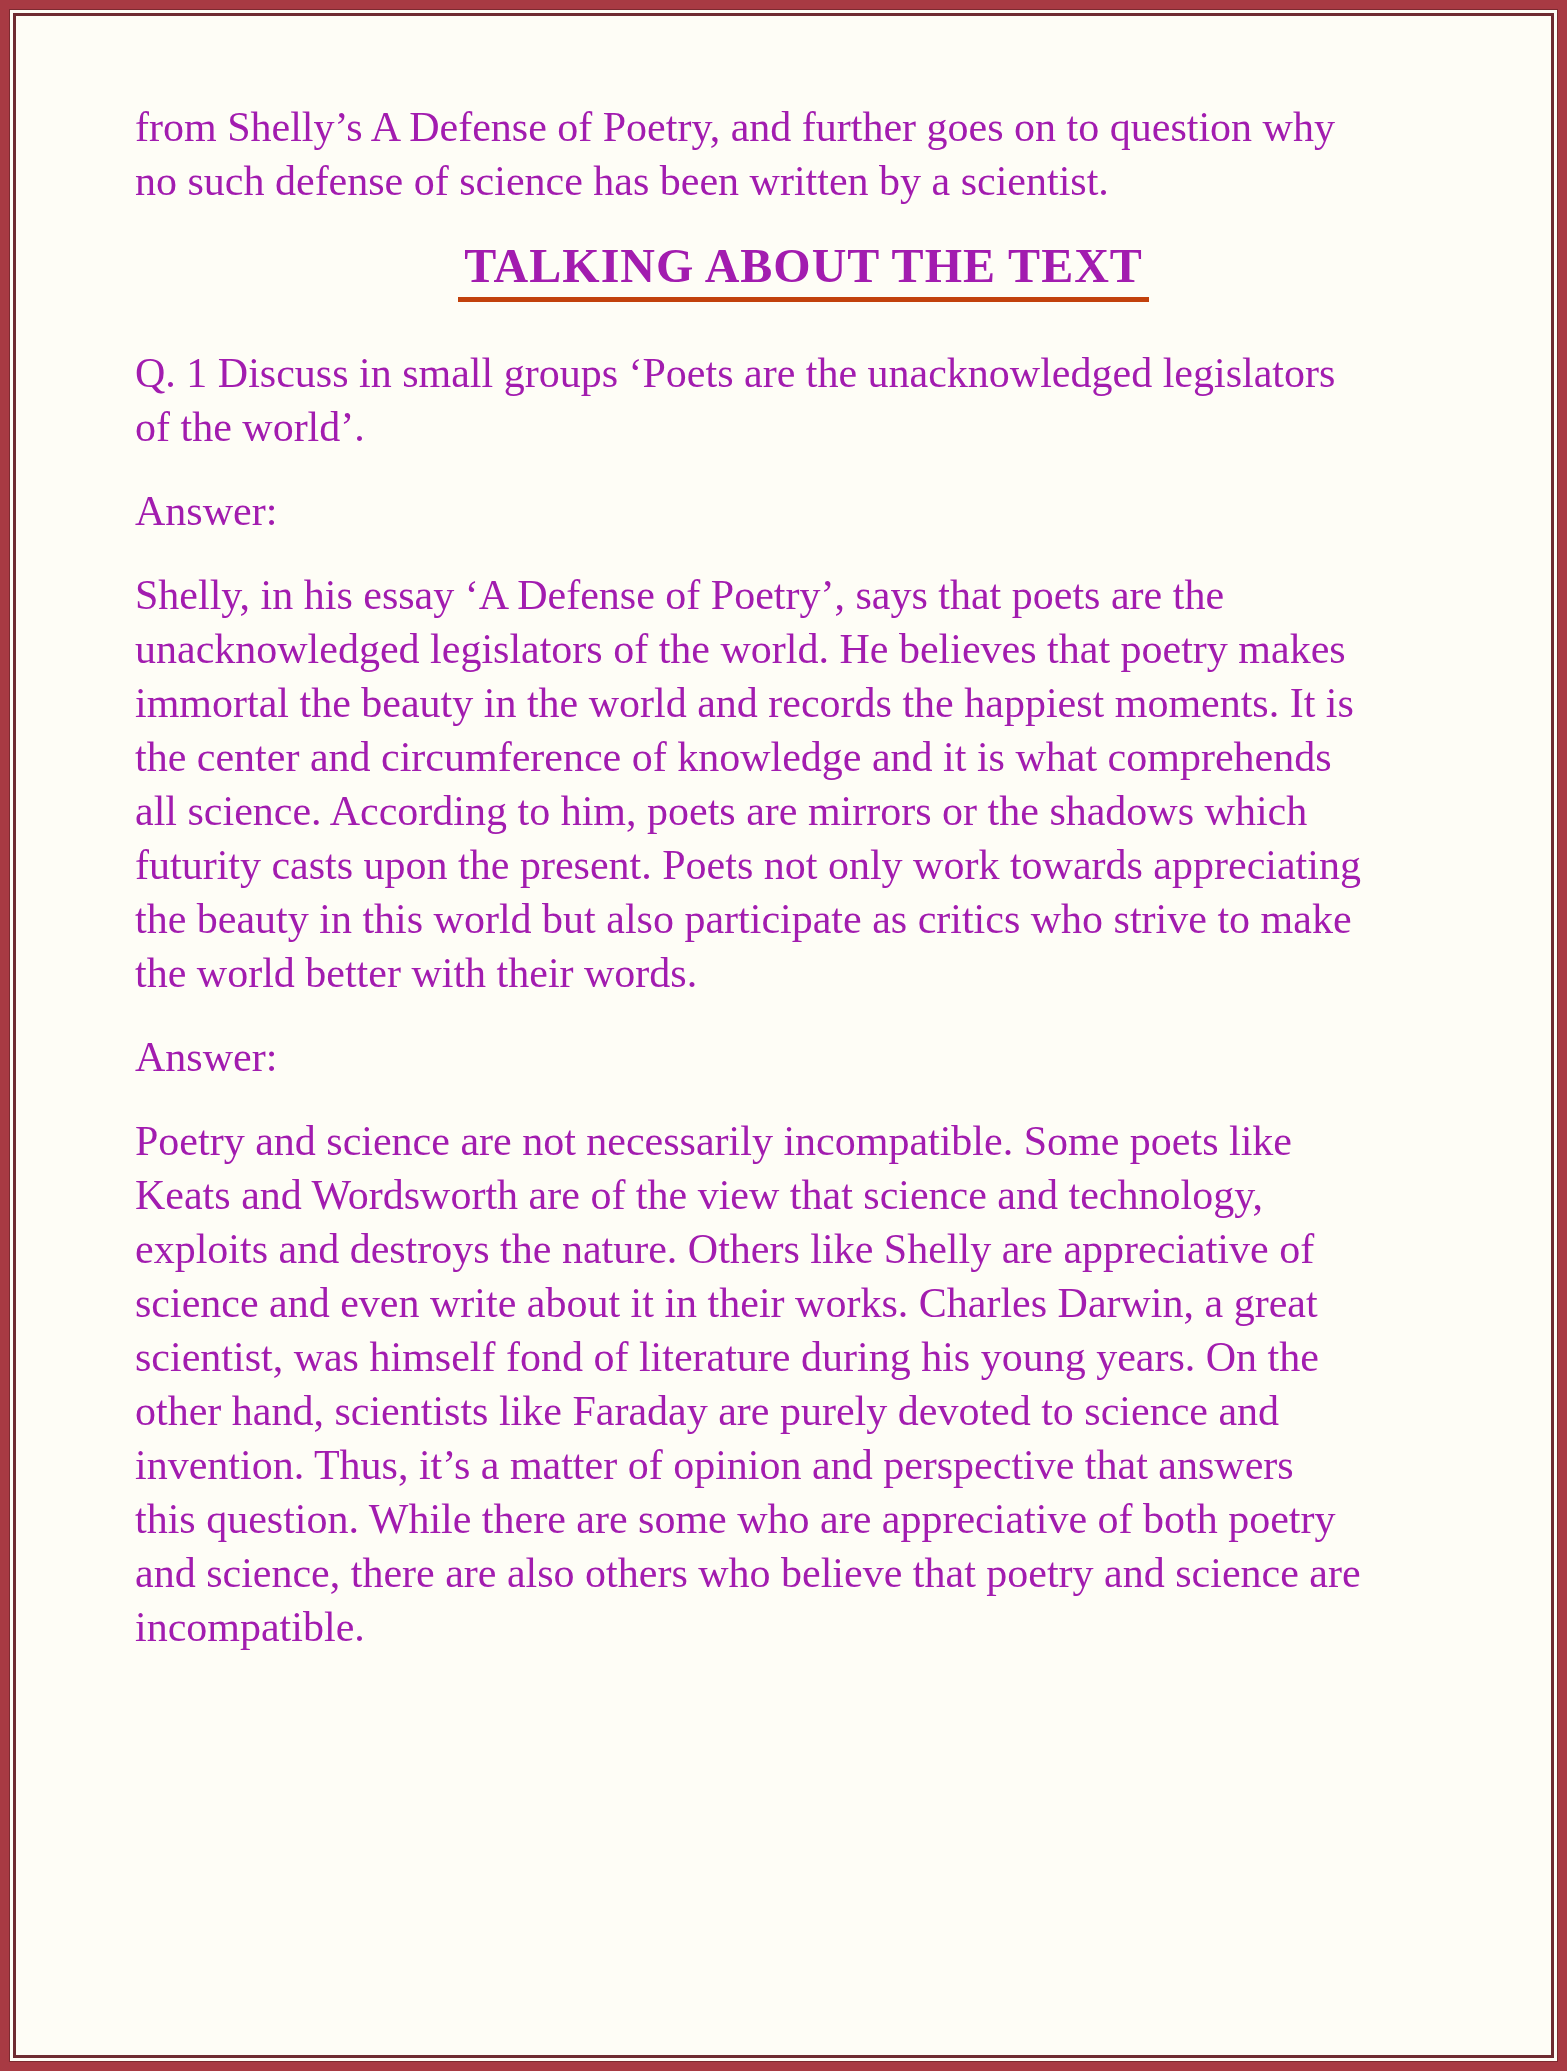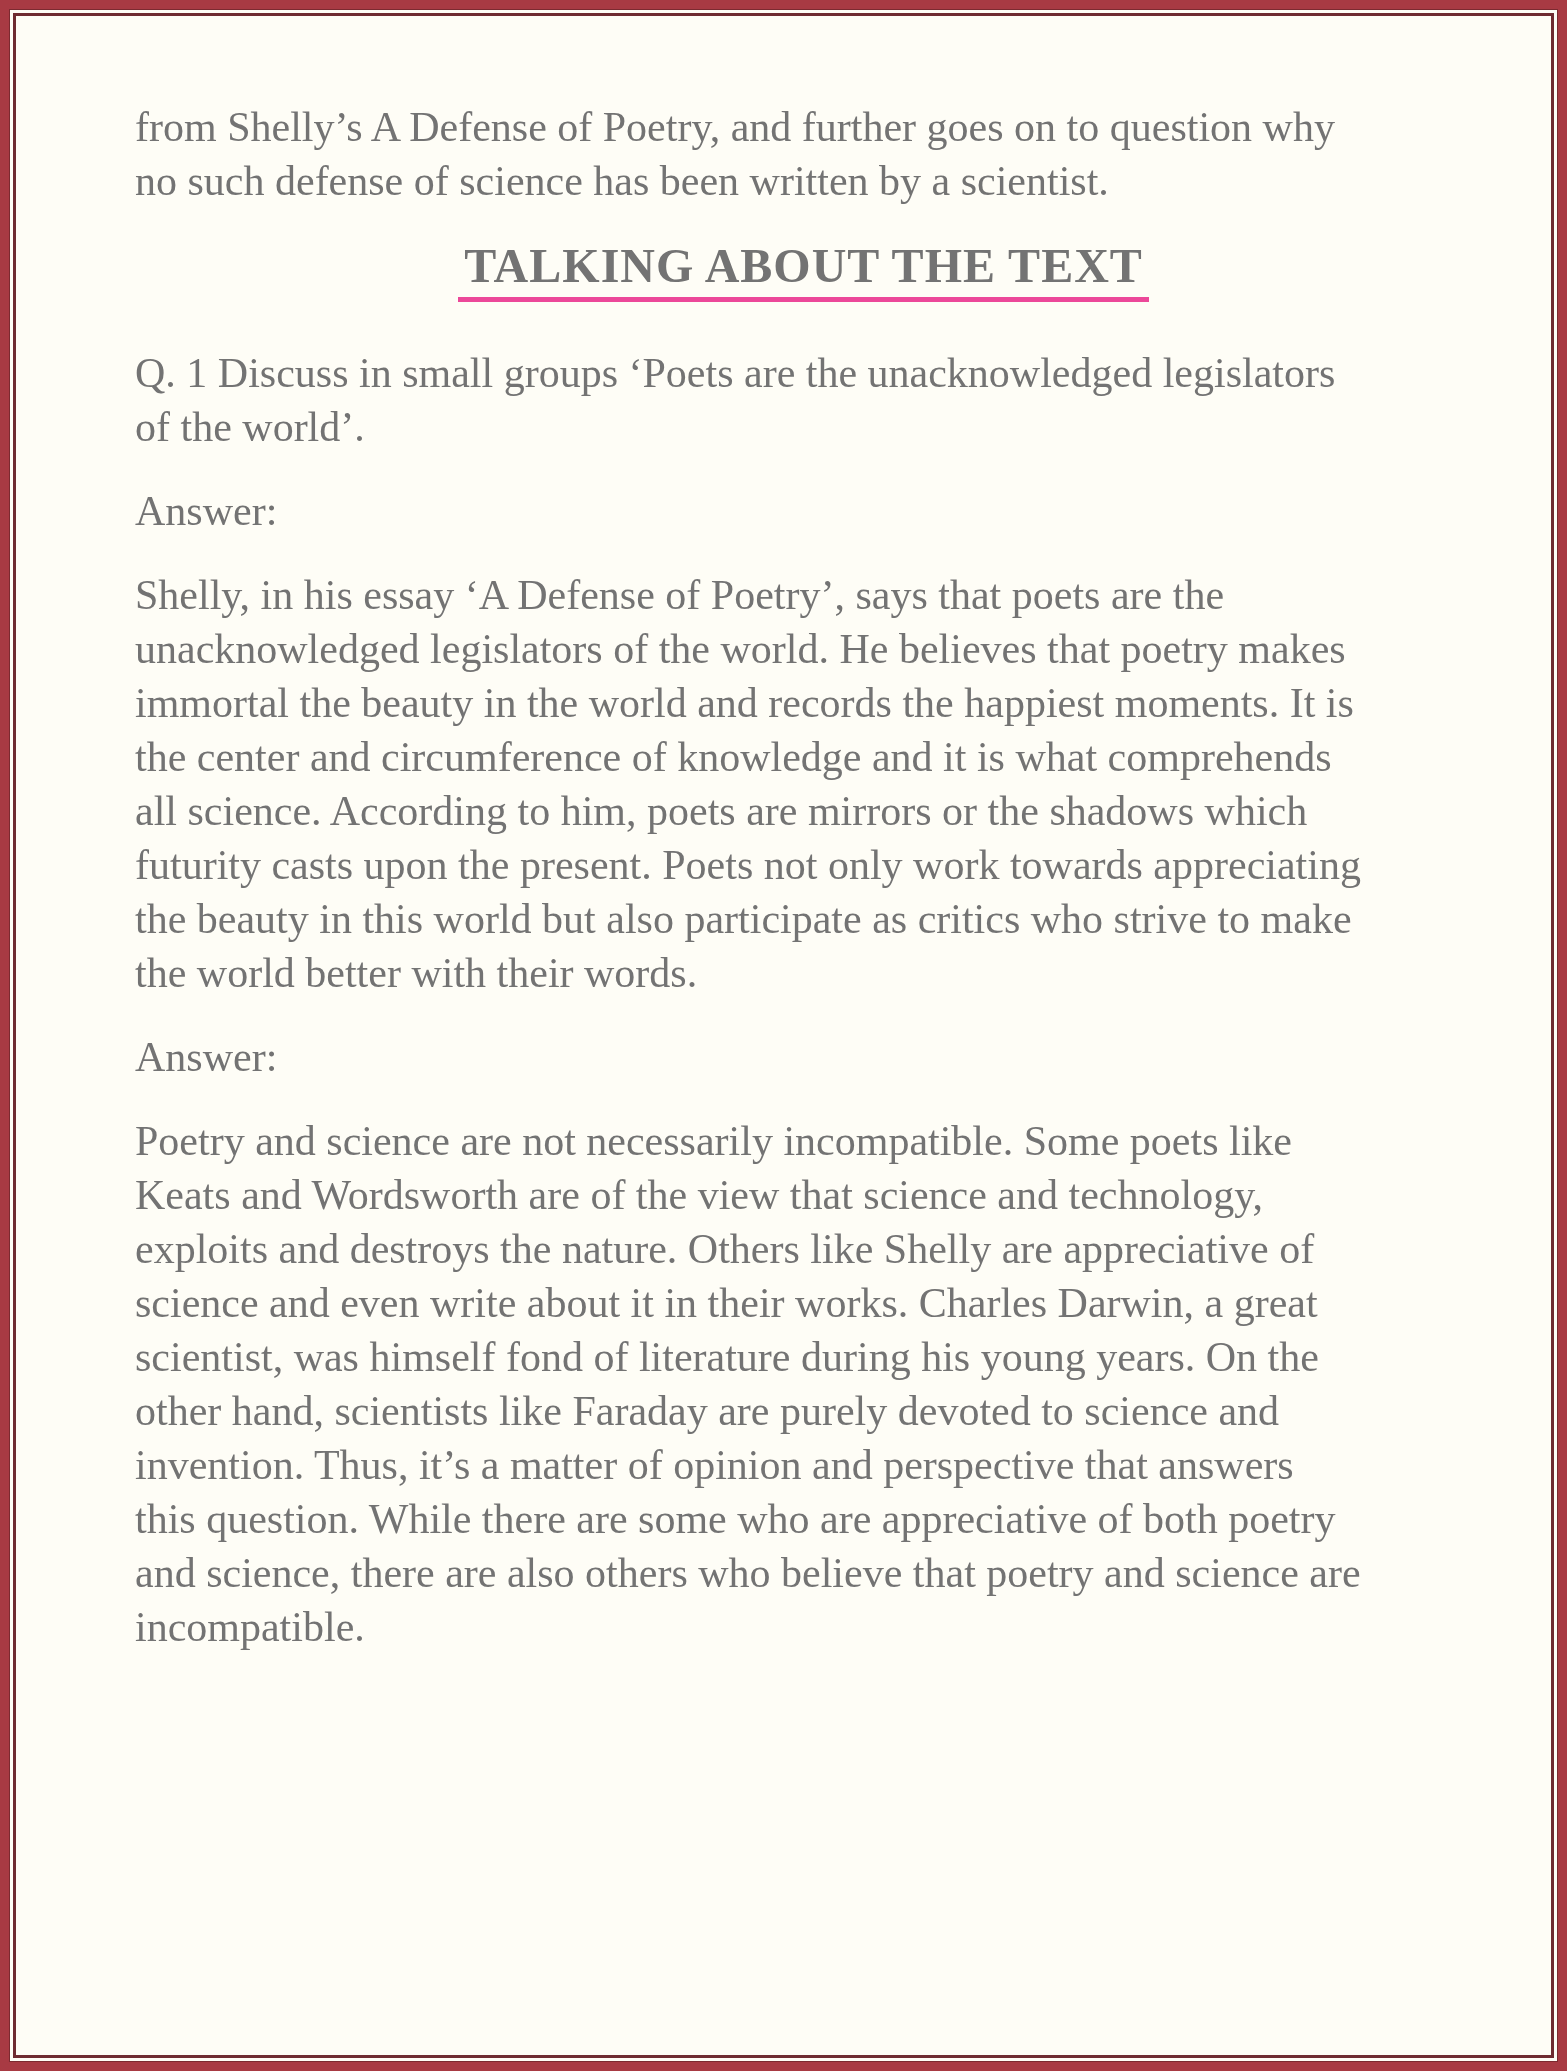--- a/index.html
+++ b/index.html
@@ -6,21 +6,21 @@
     margin: 0;
     padding: 0;
     background: #ffffff;
   }
   .page {
     position: relative;
     width: 1567px;
     height: 2071px;
     background: #fefdf6;
     font-family: "Liberation Serif", "DejaVu Serif", serif;
-    color: #737373;
+    color: #a21caf;
     overflow: hidden;
     box-sizing: border-box;
   }
   
   .frame-outer {
     position: absolute;
     inset: 0;
     border: 9px solid #a83a43;
     box-shadow: inset 0 0 0 1px #7c2a30;
     pointer-events: none;
@@ -51,21 +51,21 @@
   .heading-wrap {
     text-align: center;
     margin: 24px 0 44px 0;
   }
   .heading {
     display: inline-block;
     font-size: 48px;
     line-height: 56px;
     font-weight: bold;
     letter-spacing: 1px;
-    border-bottom: 5px solid #ec4899;
+    border-bottom: 5px solid #c2410c;
     padding: 0 6px 3px 6px;
   }
 </style>
 </head>
 <body>
 
 <div class="page">
   <div class="frame-outer"></div>
   <div class="frame-inner"></div>
 

